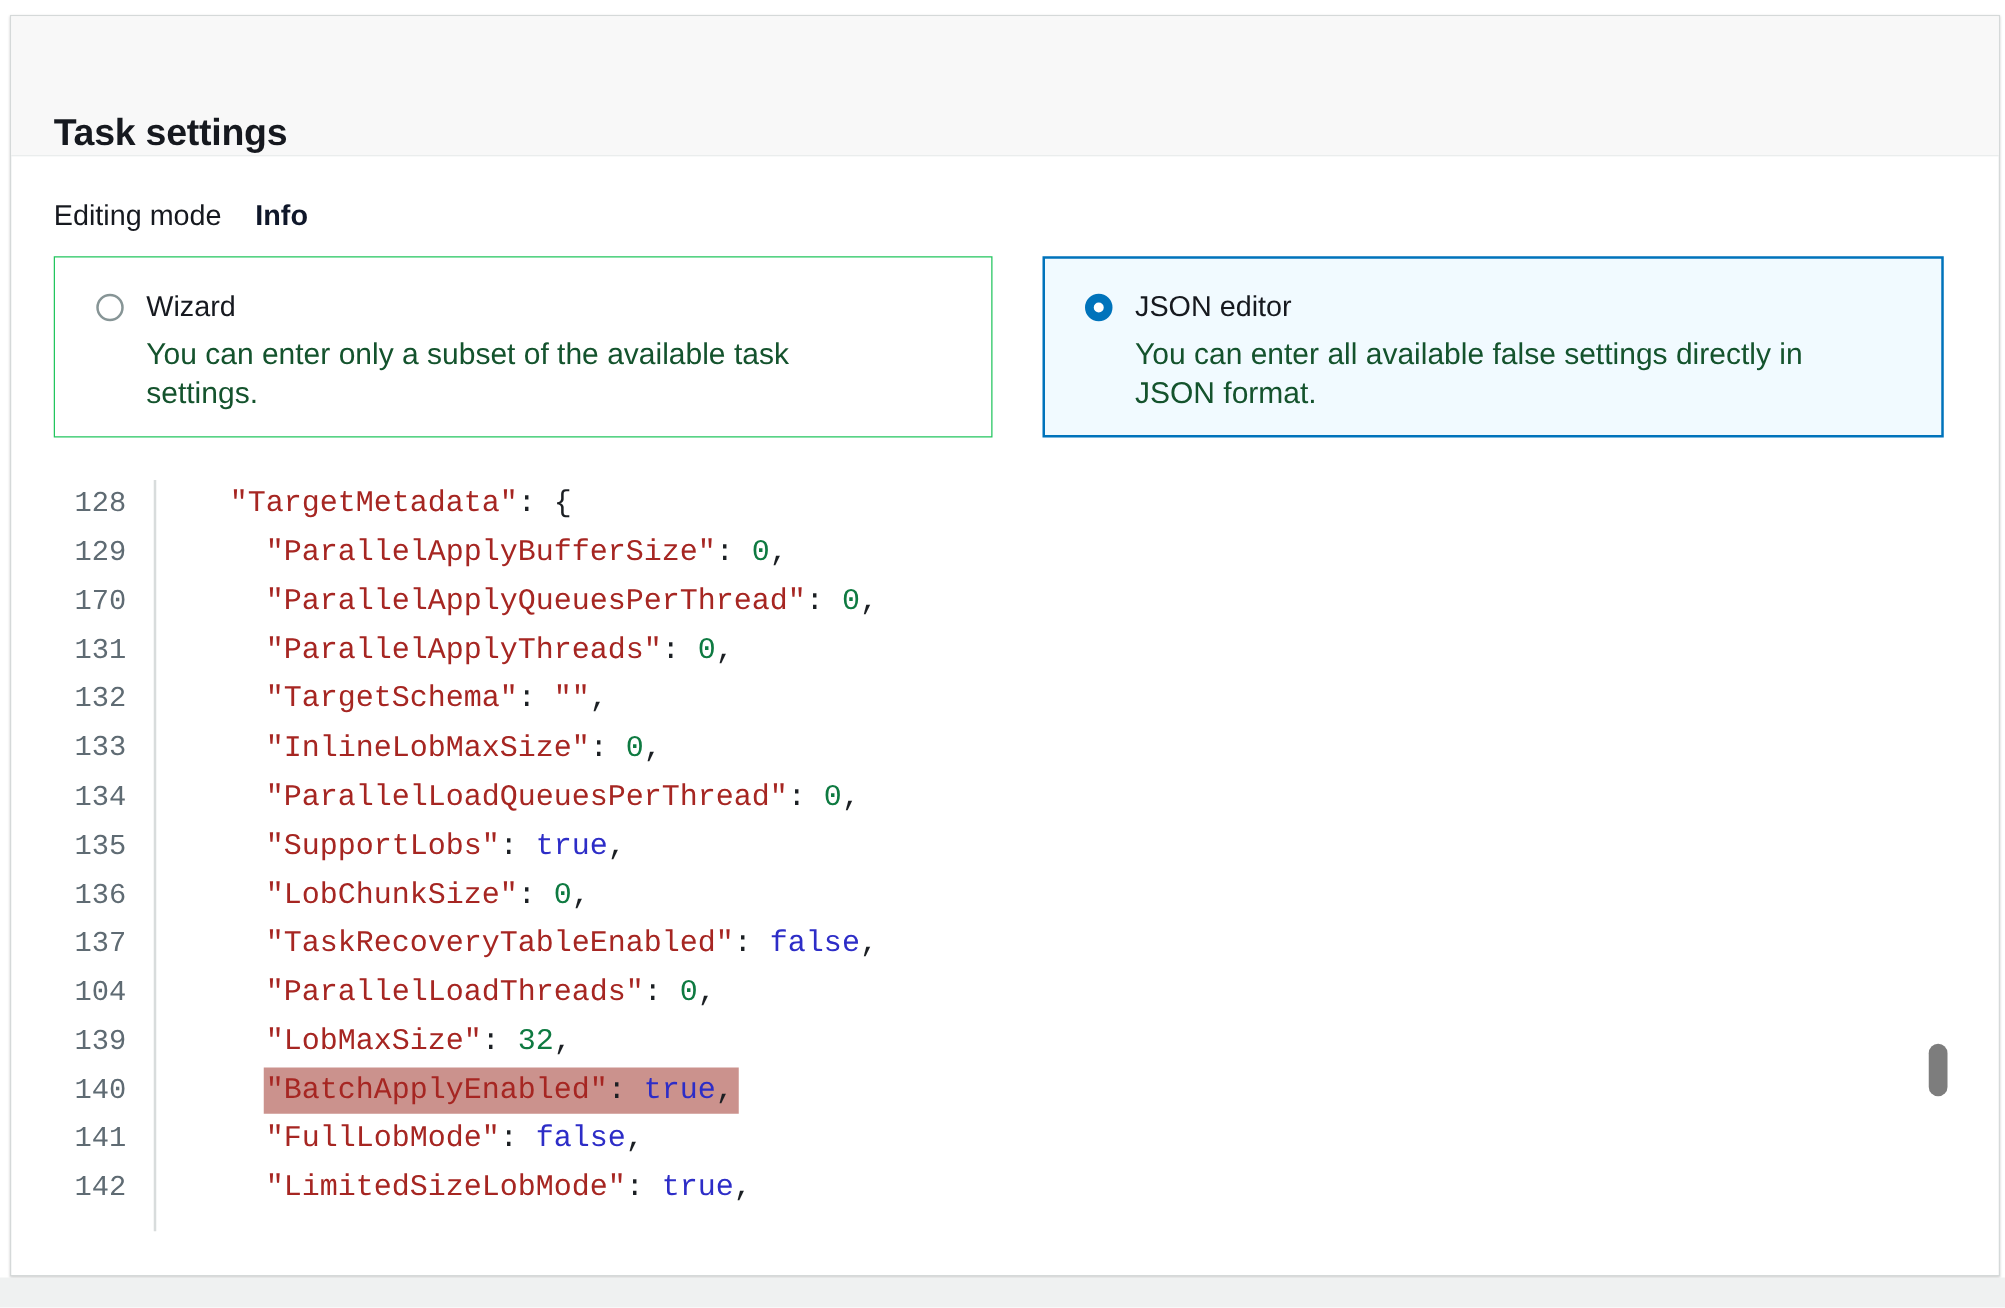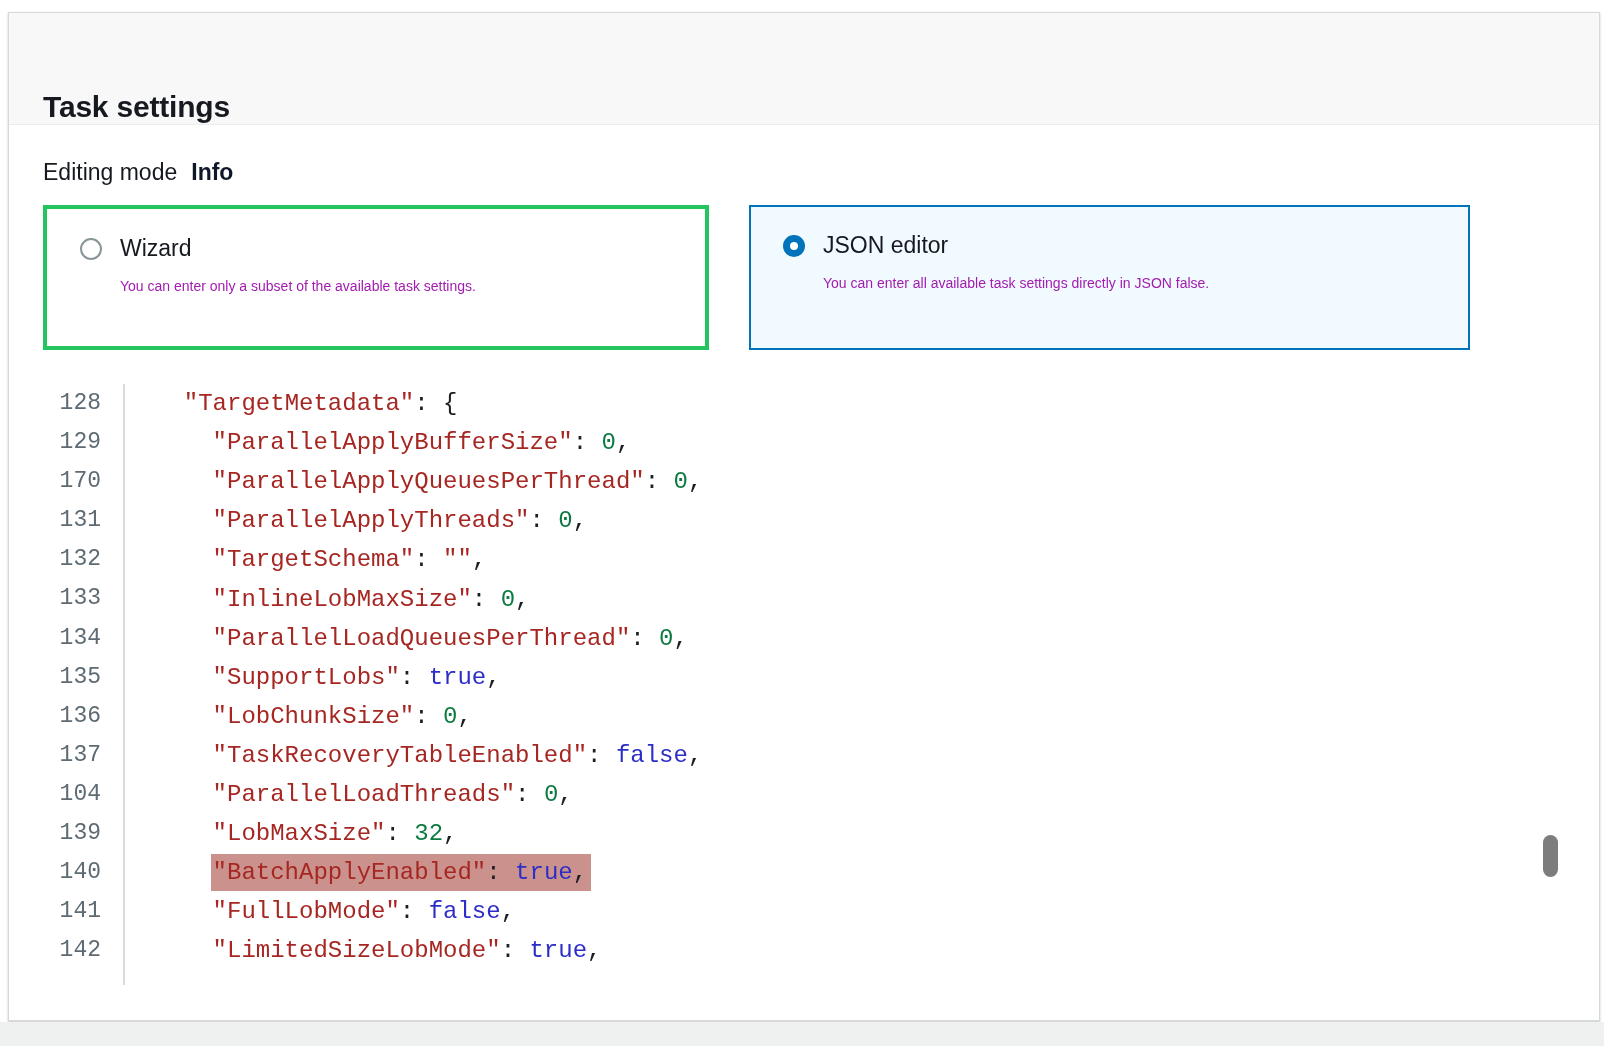--- a/index.html
+++ b/index.html
@@ -12,36 +12,36 @@
   .card { position:absolute; left:8px; top:12px; width:1592px; height:1009px;
           background:#ffffff; border:1px solid #d5d9d9;
           box-shadow:0 1px 2px rgba(0,0,0,0.22); }
 
   .card-header { height:112px; background:#f8f8f8; border-bottom:1px solid #eaeded;
                  display:flex; align-items:flex-end; padding-left:34px; }
   .card-title { font-size:30px; font-weight:700; color:#16191f; letter-spacing:-0.2px; }
 
   .card-content { padding:34px 34px 0 34px; }
 
-  .mode-label-row { display:flex; align-items:baseline; gap:14px; height:28px; }
+  .mode-label-row { display:flex; align-items:baseline; gap:27px; height:28px; }
   .mode-label { font-size:23px; color:#16191f; }
   .info-link { font-size:23px; font-weight:700; color:#0f172a; text-decoration:none; cursor:pointer; }
 
   .option-cards { display:flex; gap:40px; margin-top:18px; }
-  .option-card { width:666px; height:145px; background:#ffffff; border:4px solid #22c55e;
+  .option-card { width:751px; height:145px; background:#ffffff; border:1px solid #22c55e;
                  padding:26px 26px 0 33px; cursor:pointer; }
   .option-card.selected { width:721px; border:2px solid #0073bb; background:#f1faff;
                           padding:25px 26px 12px 32px; }
   .option-row { display:flex; }
   .radio { width:22px; height:22px; border-radius:50%; flex:0 0 22px; margin-top:3px;
            background:#ffffff; border:2px solid #879596; }
   .radio.on { border:7px solid #0073bb; }
   .option-text { margin-left:18px; max-width:600px; }
   .option-title { font-size:23px; color:#16191f; }
-  .option-desc { margin-top:9px; font-size:14px; line-height:31px; color:#a21caf;text-align:center; }
+  .option-desc { margin-top:9px; font-size:24px; line-height:31px; color:#14532d; }
 
   .editor { display:flex; margin-top:34px; height:601px; position:relative;
             font-family:"Liberation Mono","DejaVu Sans Mono",monospace; font-size:24px;gap:12px; }
   .gutter { width:58px; text-align:right; color:#5f6b73; flex:0 0 58px; }
   .gutter-sep { width:2px; background:#d8dcdc; margin-left:10px; flex:0 0 2px; }
   .gutter-num { height:39.1px; line-height:39.1px; font-size:23px; }
   .code { padding-left:18px; flex:1; }
   .code-line { height:39.1px; display:flex; align-items:center; white-space:pre; }
   .tok-key, .tok-str { color:#a62622; }
   .tok-num { color:#0e7a41; }
@@ -77,21 +77,21 @@
             <div class="option-desc">You can enter only a subset of the available task settings.</div>
           </div>
         </div>
       </div>
 
       <div class="option-card selected">
         <div class="option-row">
           <div class="radio on"></div>
           <div class="option-text">
             <div class="option-title">JSON editor</div>
-            <div class="option-desc">You can enter all available task settings directly in JSON false.</div>
+            <div class="option-desc">You can enter all available false settings directly in JSON format.</div>
           </div>
         </div>
       </div>
 
     </div>
 
     <div class="editor">
       <div class="gutter" id="gutter">
           <div class="gutter-num">128</div>
           <div class="gutter-num">129</div>

